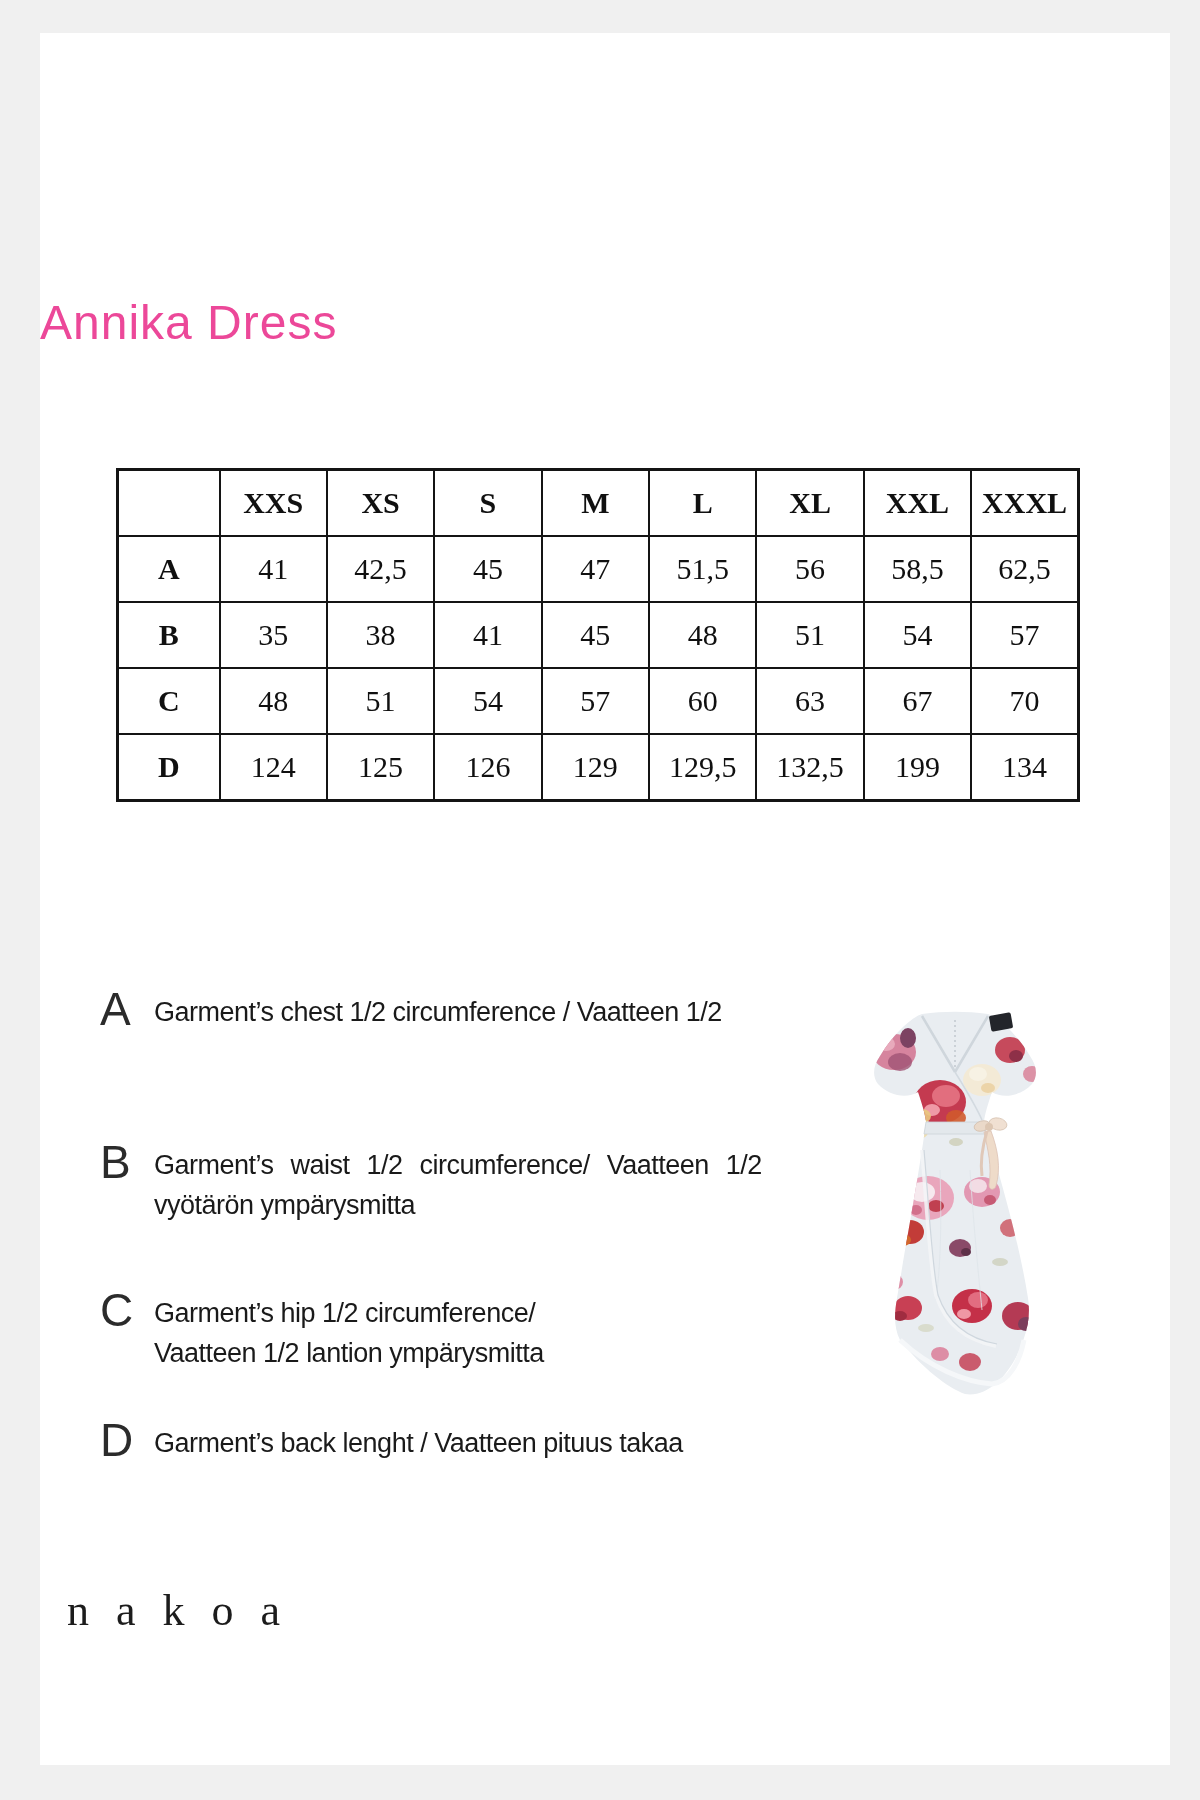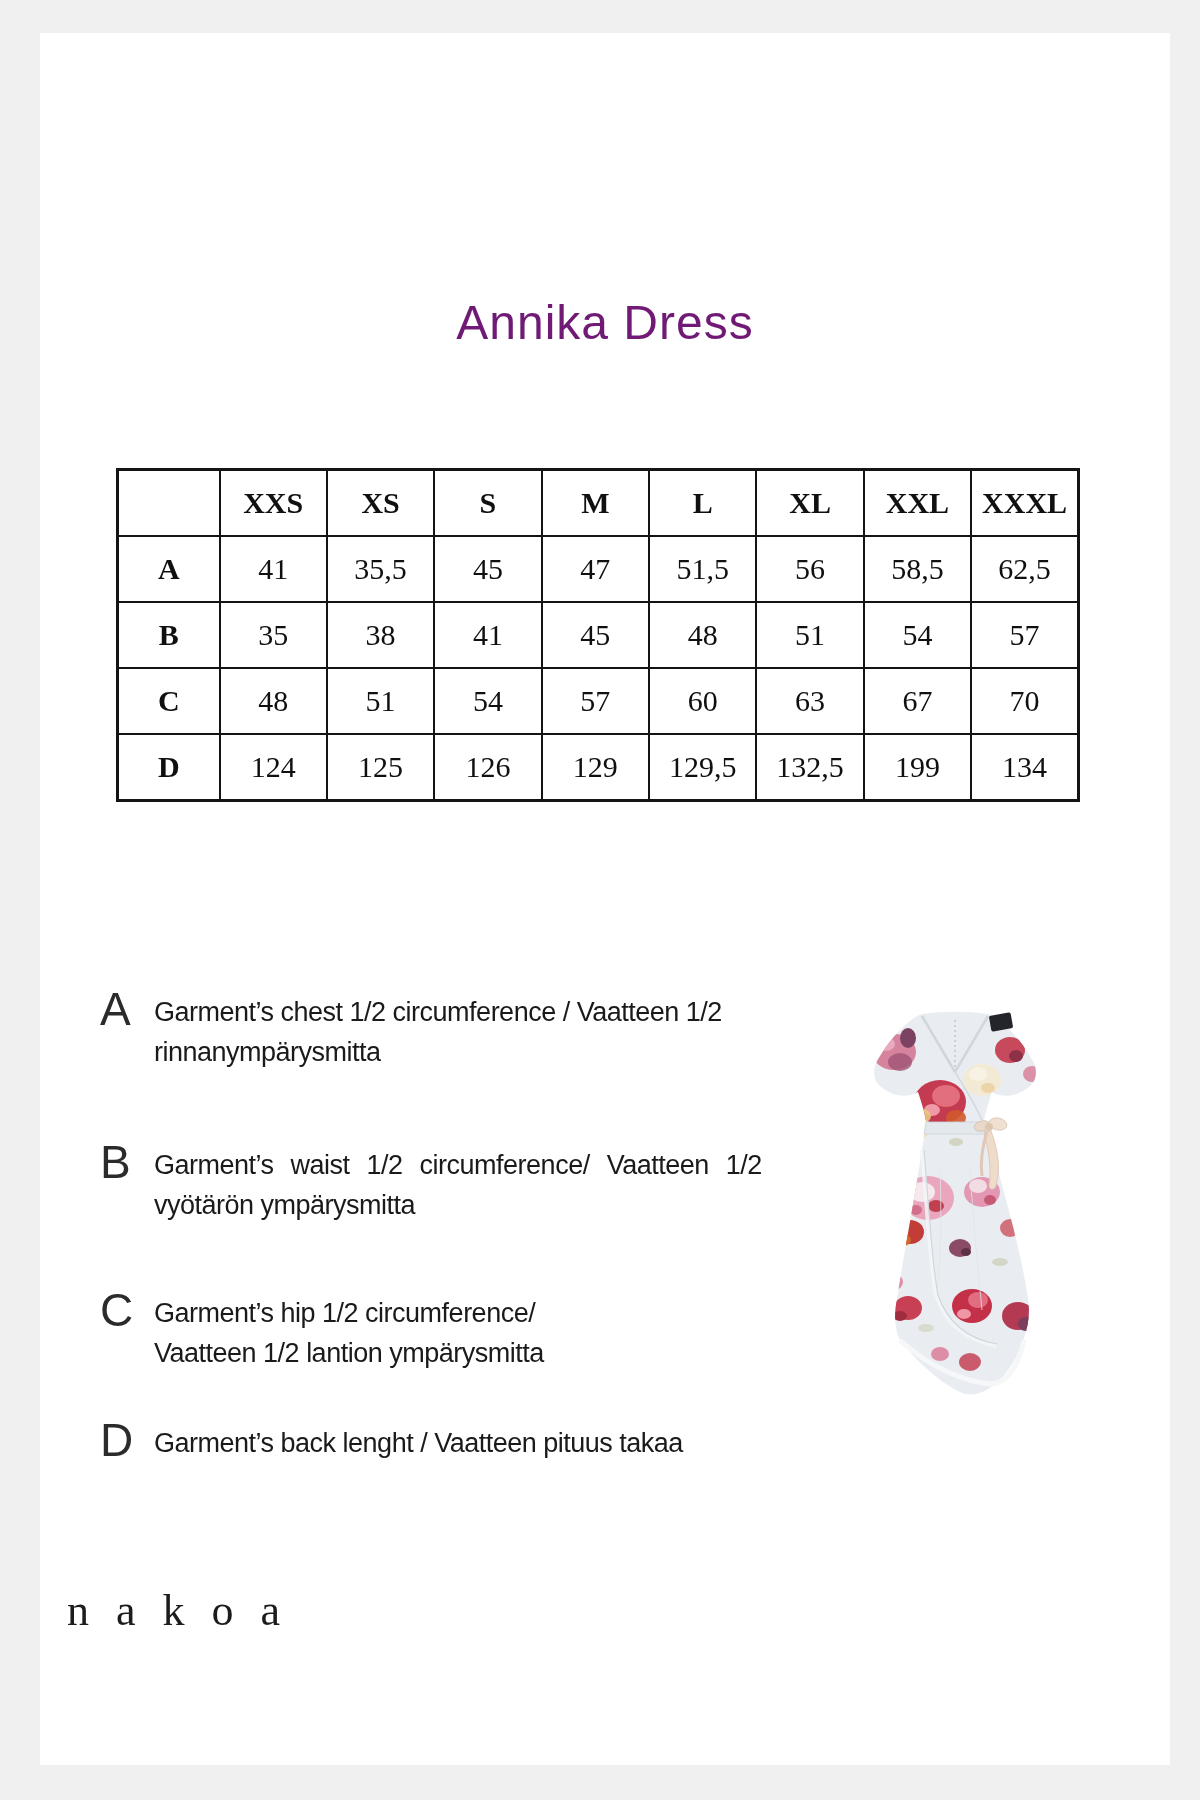--- a/index.html
+++ b/index.html
@@ -1,21 +1,21 @@
 <!DOCTYPE html>
 <html><head>
 <meta charset="utf-8">
 <style>
   html,body{margin:0;padding:0;background:#f0f0f0;}
   .stage{position:relative;width:1200px;height:1800px;background:#f0f0f0;overflow:hidden;
          font-family:"Liberation Sans",sans-serif;}
   .card{position:absolute;left:40px;top:33px;width:1130px;height:1732px;background:#ffffff;}
 
-  .title{position:absolute;top:264px;left:0;width:100%;text-align:center;
-         font:400 48px/1.1 "Liberation Sans",sans-serif;color:#701a75;letter-spacing:1px;}
+  .title{position:absolute;top:264px;left:0;width:100%;text-align:left;
+         font:400 48px/1.1 "Liberation Sans",sans-serif;color:#ec4899;letter-spacing:1px;}
 
   .size-table{position:absolute;left:76px;top:435px;width:964px;height:320px;
               border-collapse:collapse;table-layout:fixed;border:3px solid #141414;
               font-family:"Liberation Serif",serif;color:#101010;}
   .size-table th,.size-table td{border:2px solid #141414;text-align:center;vertical-align:middle;
               font-size:30px;padding:0;height:64px;overflow:hidden;}
   .size-table th{font-weight:bold;}
   .size-table td{font-weight:normal;}
   .size-table col.label-col{width:102px;}
 
@@ -66,21 +66,21 @@
             <th>L</th>
             <th>XL</th>
             <th>XXL</th>
             <th>XXXL</th>
           </tr>
         </thead>
       <tbody>
           <tr>
             <th>A</th>
             <td>41</td>
-            <td>35,5</td>
+            <td>42,5</td>
             <td>45</td>
             <td>47</td>
             <td>51,5</td>
             <td>56</td>
             <td>58,5</td>
             <td>62,5</td>
           </tr>
           <tr>
             <th>B</th>
             <td>35</td>
@@ -115,21 +115,20 @@
             <td>134</td>
           </tr>
         </tbody>
     </table>
 
     <div class="legend">
         <div class="legend-item">
           <div class="legend-letter">A</div>
           <div class="legend-text">
             <div class="legend-line">Garment’s chest 1/2 circumference / Vaatteen 1/2</div>
-            <div class="legend-line">rinnanympärysmitta</div>
           </div>
         </div>
         <div class="legend-item">
           <div class="legend-letter">B</div>
           <div class="legend-text">
             <div class="legend-line">Garment’s waist 1/2 circumference/ Vaatteen 1/2</div>
             <div class="legend-line">vyötärön ympärysmitta</div>
           </div>
         </div>
         <div class="legend-item">

